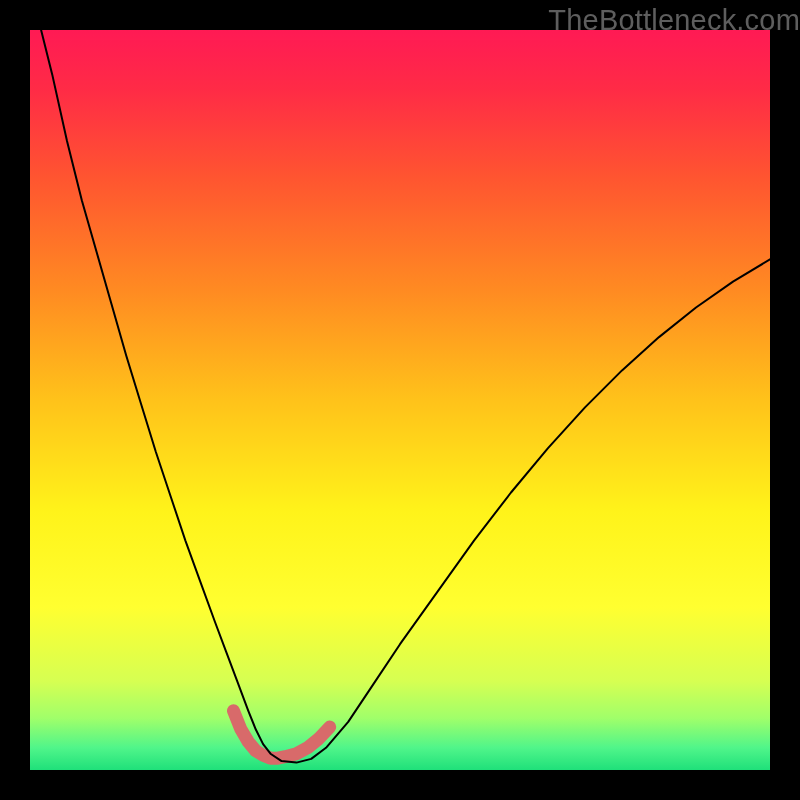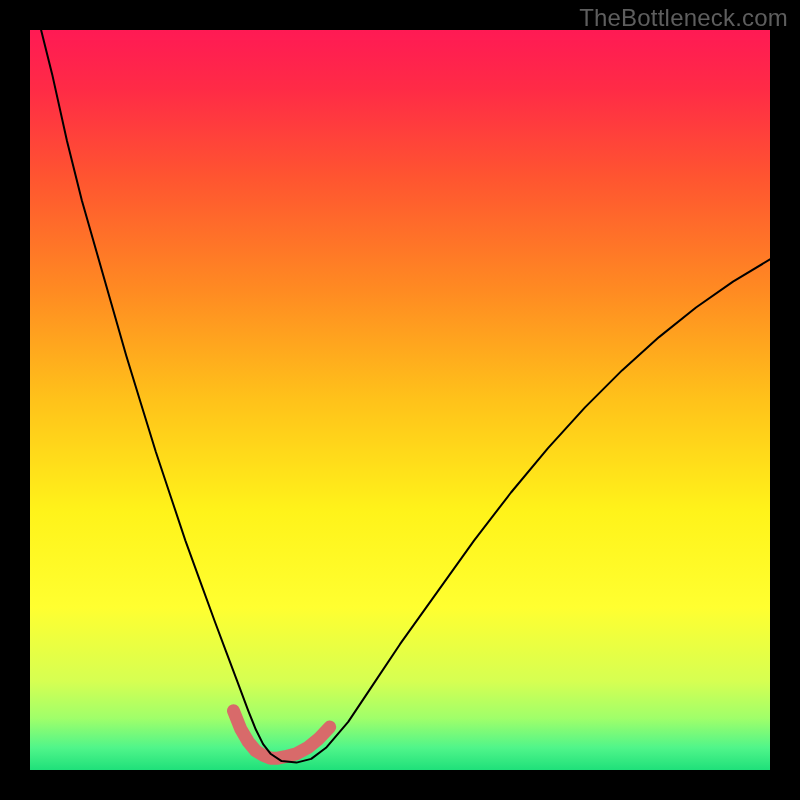--- a/index.html
+++ b/index.html
@@ -22,23 +22,23 @@
     position: absolute;
     left: 30px;
     top: 30px;
     width: 740px;
     height: 740px;
     overflow: hidden;
   }
   .watermark {
     position: absolute;
     top: 4px;
-    right: 12px;
+    right: 0;
     font-family: Arial, Helvetica, sans-serif;
-    font-size: 24px;
+    font-size: 29px;
     font-weight: 500;
     color: #5e5e5e;
     letter-spacing: 0.2px;
     margin-left: 32px;
   }
   svg {
     position: absolute;
     left: 0;
     top: 0;
     width: 740px;

